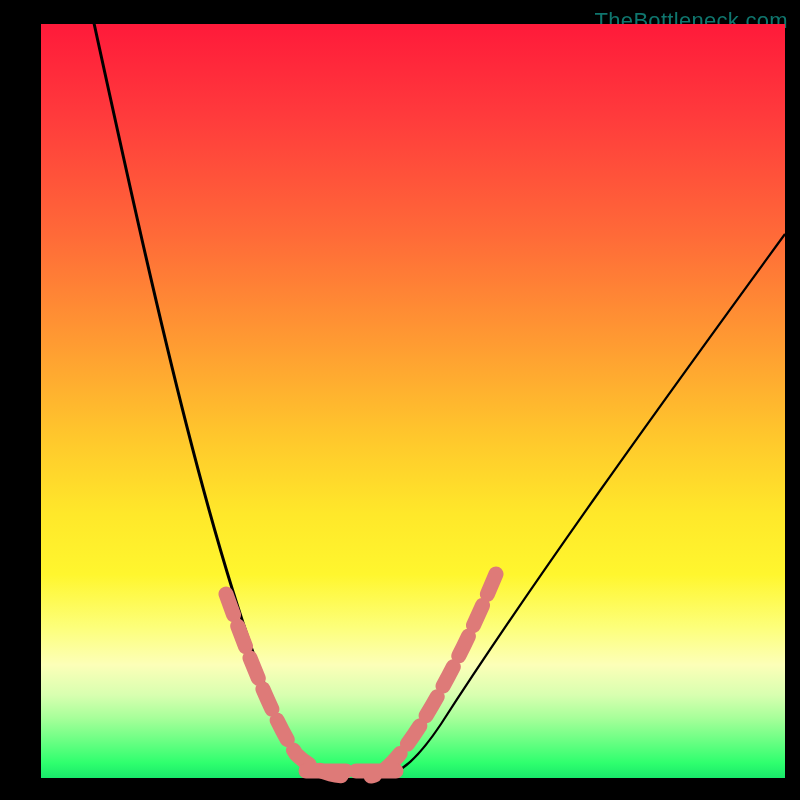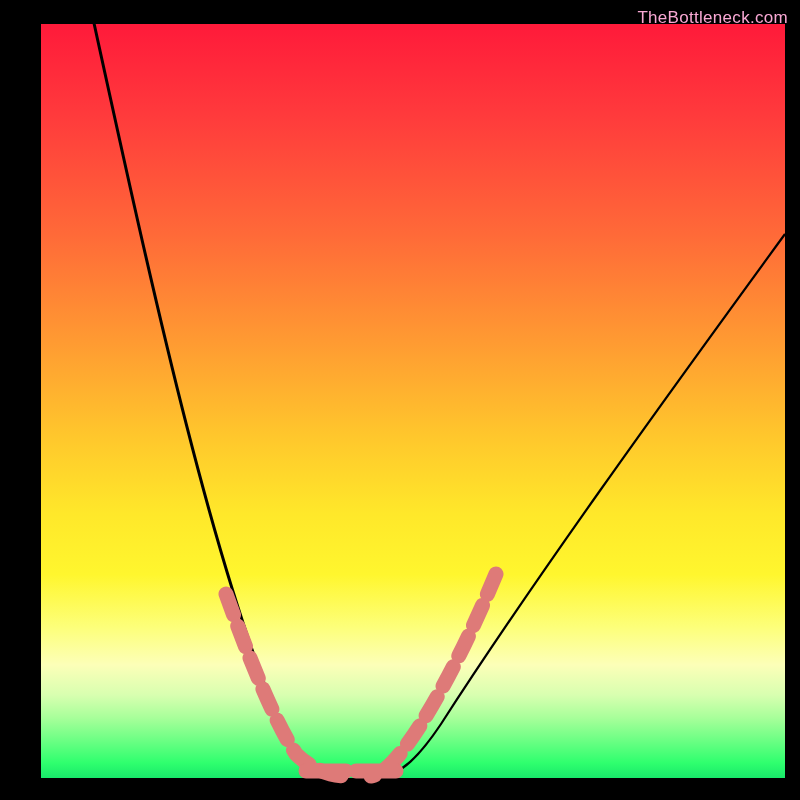--- a/index.html
+++ b/index.html
@@ -40,22 +40,22 @@
       #a8ff9a 92%,
       #6cff84 95%,
       #2fff6e 98%,
       #18e86a 100%
     );
   }
   .watermark {
     position: absolute;
     top: 8px;
     right: 12px;
-    color: #f9a8d4;
-    font-size: 17px;
+    color: #0f766e;
+    font-size: 22px;
     font-weight: 500;
     letter-spacing: 0.3px;
     font-family: Arial, sans-serif;
   }
   svg.curves {
     position: absolute;
     left: 0;
     top: 0;
     width: 744px;
     height: 754px;

